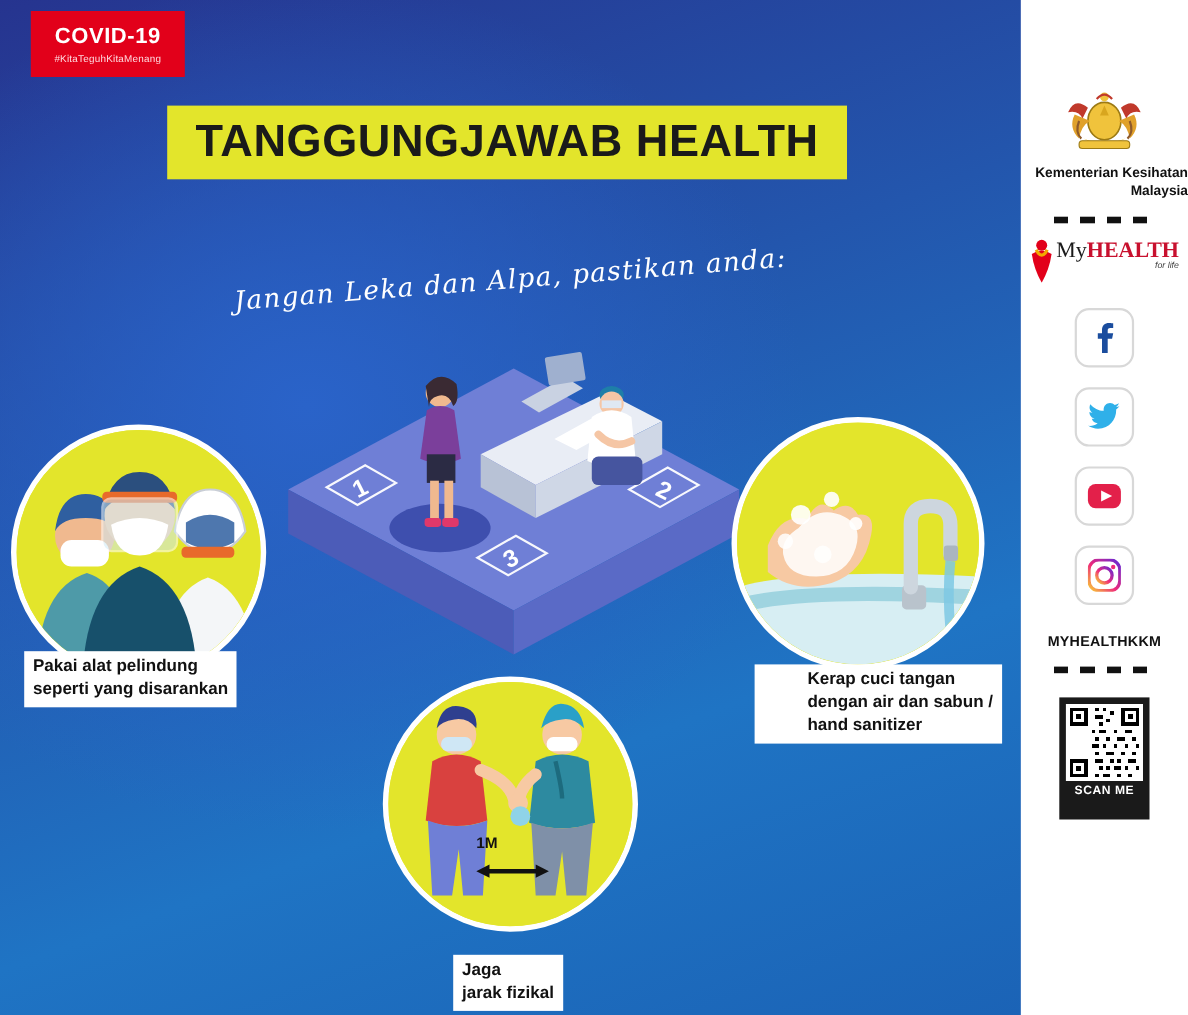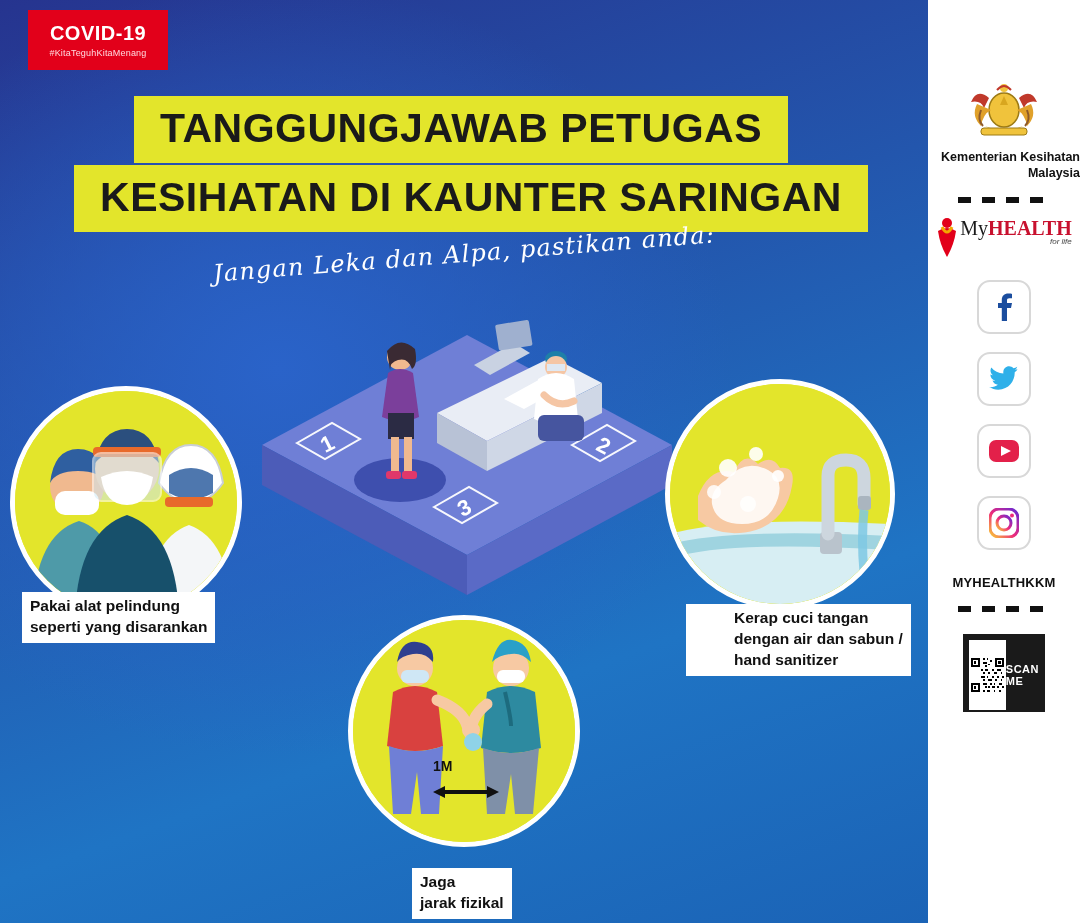--- a/index.html
+++ b/index.html
@@ -131,22 +131,22 @@
     display: flex; align-items: center; justify-content: center;
     margin: 9px 0;
   }
   .social svg { display:block; }
   .handle {
     margin-top: 16px;
     font-size: 13px; font-weight: bold; color: #111; letter-spacing: .2px;
   }
   .qr-box {
     margin-top: 8px;
-    width: 82px; background: #1a1a1a; padding: 6px 6px 2px 6px;
-    display: flex; align-items: center;
+    width: 82px; background: #1a1a1a; padding: 6px 6px 16px 6px;
+    display: flex; flex-direction: column; align-items: center;
   }
   .qr-img { width: 70px; height: 70px; background:#fff; }
   .qr-label { color:#fff; font-size: 11px; font-weight: bold; padding: 3px 0 4px 0; letter-spacing: .5px; }
 
   .cap-1m {
     position: absolute;
     font-size: 14px; font-weight: bold; color:#111;
   }
 </style>
 </head>
@@ -157,22 +157,21 @@
   <div class="main">
 
     <div class="covid-badge">
       <div class="c1">
         <span>COVID</span><span>-19</span>
       </div>
       <div class="c2">#KitaTeguhKitaMenang</div>
     </div>
 
     <div class="title-wrap">
-      <div class="title-line l1">TANGGUNGJAWAB PETUGAS</div>
-      <div class="title-line l2">KESIHATAN DI KAUNTER SARINGAN</div>
+      <div class="title-line l1">TANGGUNGJAWAB HEALTH</div>
     </div>
 
     <div class="subtitle">Jangan Leka dan Alpa, pastikan anda:</div>
 
     <svg width="430" height="330" viewBox="0 0 430 330" style="position:absolute;left:252px;top:295px;">
 
       <polygon points="215,40 420,150 215,260 10,150" fill="#6f7fd6"></polygon>
       <polygon points="10,150 215,260 215,300 10,190" fill="#4c5cb8"></polygon>
       <polygon points="420,150 215,260 215,300 420,190" fill="#5a6ac6"></polygon>
 

